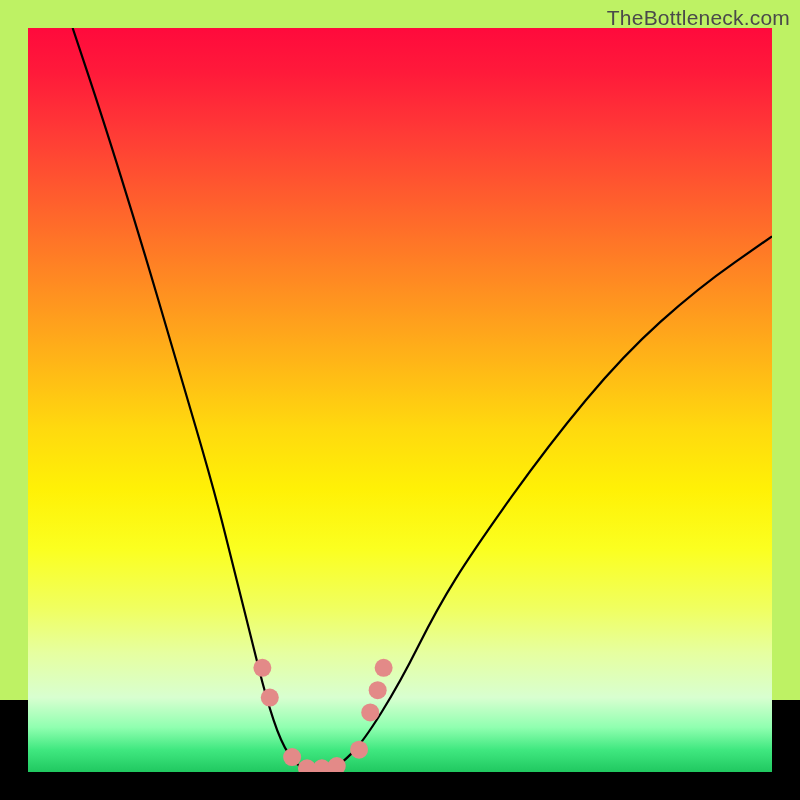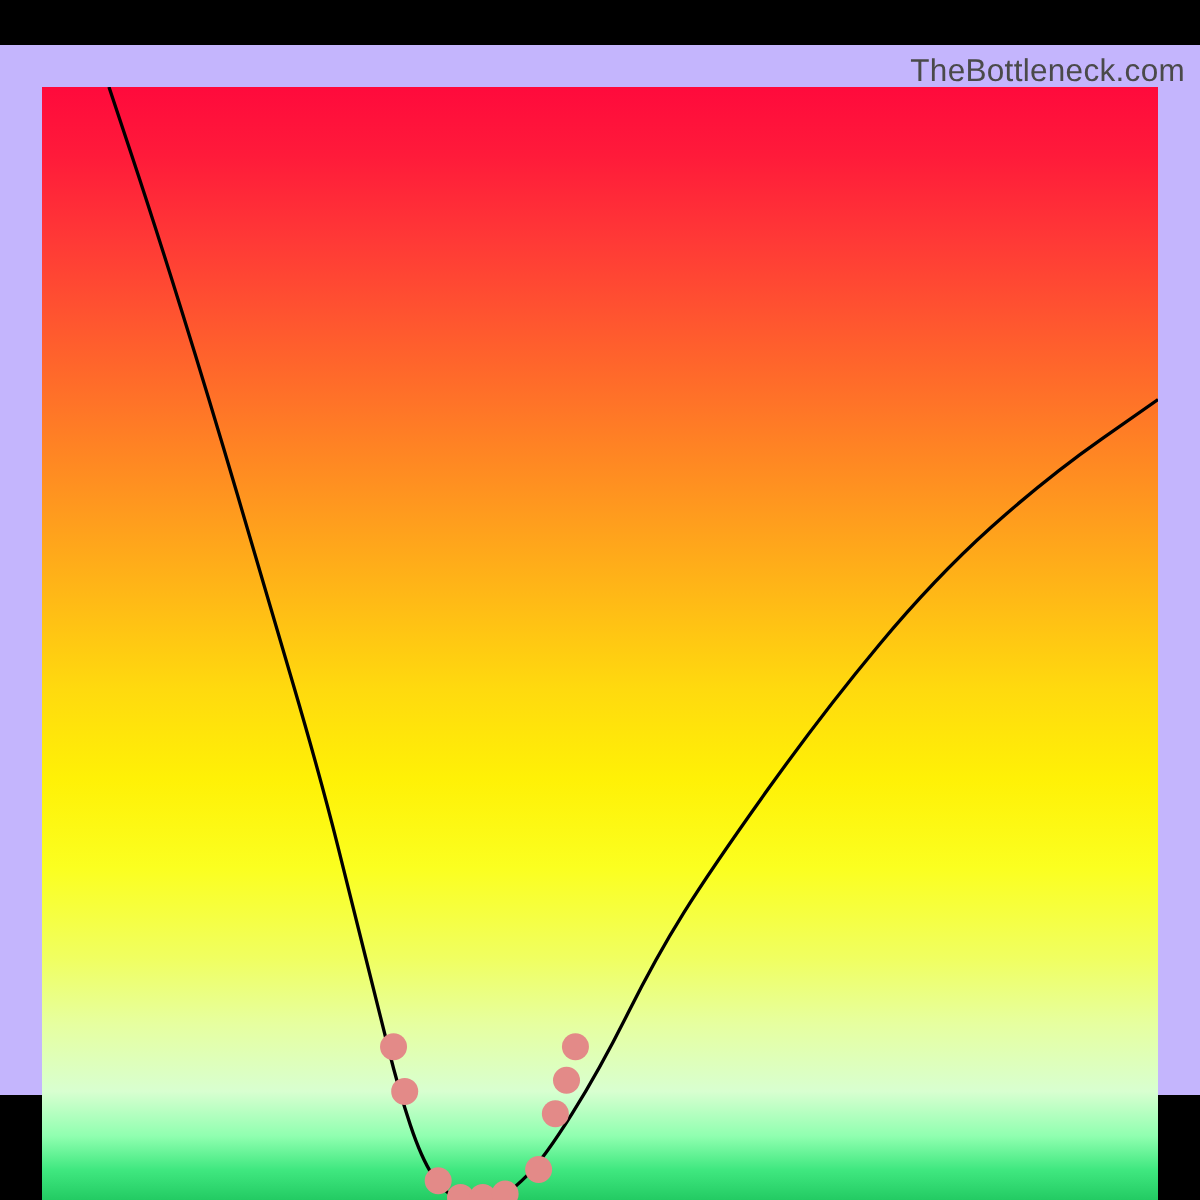--- a/index.html
+++ b/index.html
@@ -10,22 +10,21 @@
     position: relative;
     font-family: Arial, sans-serif;
     overflow: hidden;
   }
   .frame {
     position: absolute;
     top: 0;
     left: 0;
     width: 800px;
     height: 700px;
-    background: #c4b5fd;
-    margin-top: 30px;
+    background: #bef264;
   }
   .plot-area {
     position: absolute;
     top: 28px;
     left: 28px;
     width: 744px;
     height: 744px;
     overflow: hidden;
   }
   .gradient-bg {

